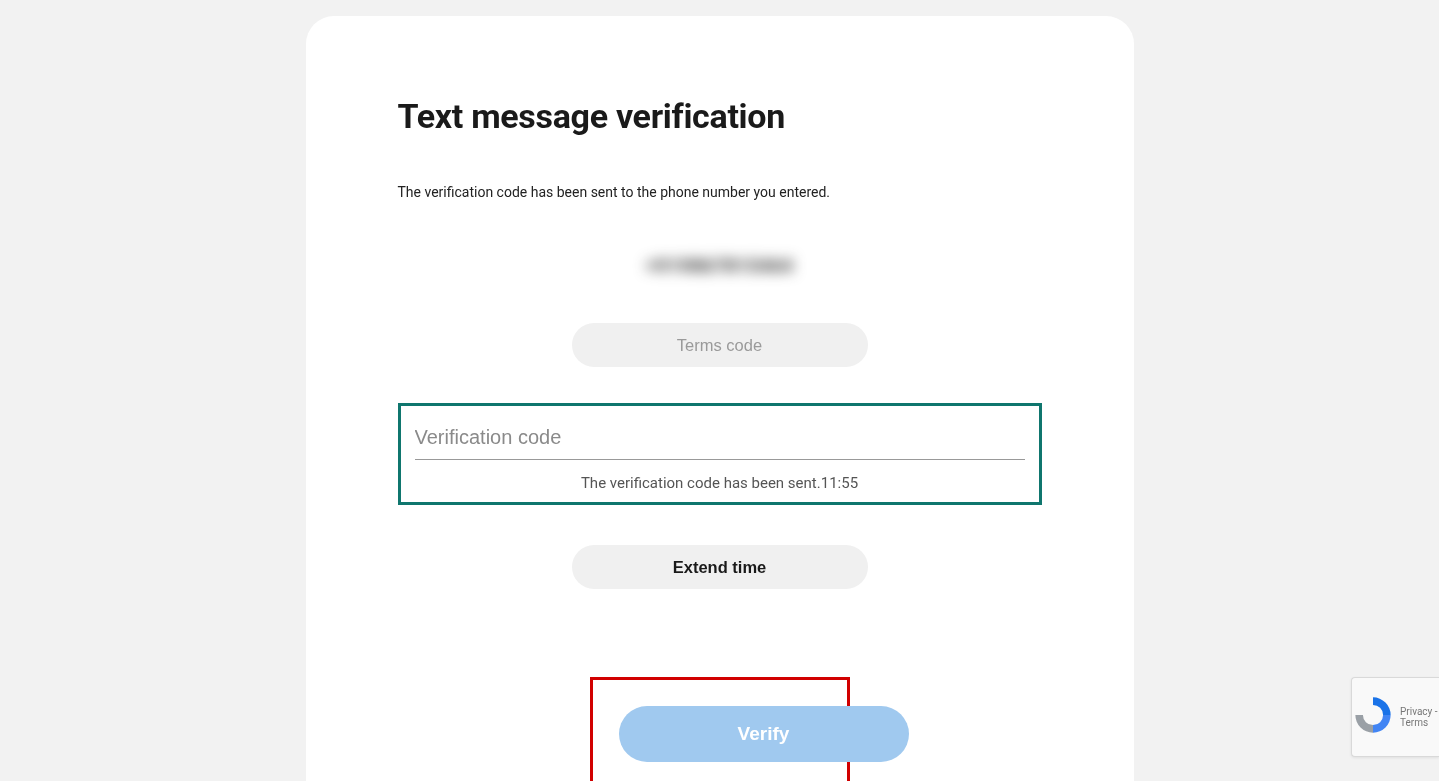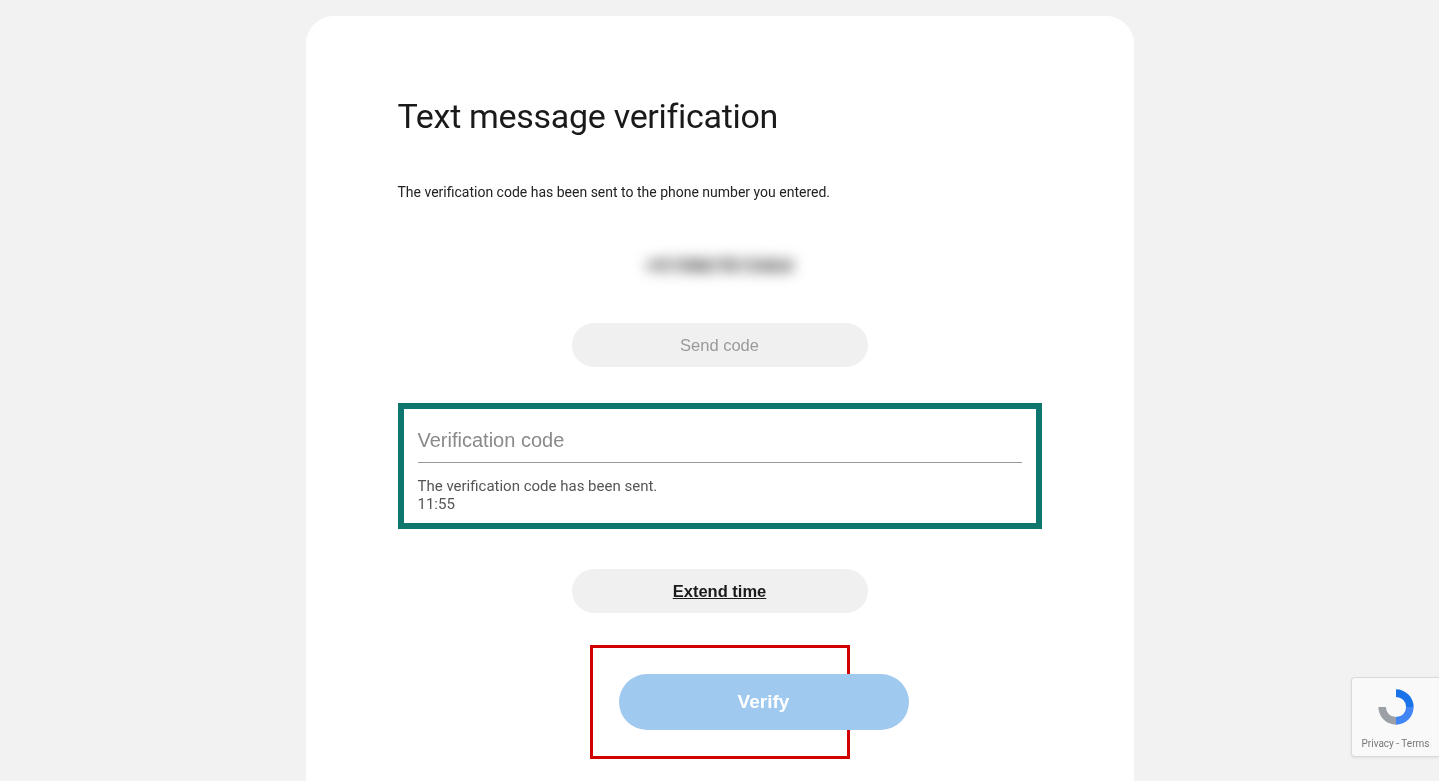--- a/index.html
+++ b/index.html
@@ -19,21 +19,21 @@
     background: #ffffff;
     width: 828px;
     border-radius: 28px;
     margin: 0 auto;
     margin-top: 16px;
     padding: 80px 92px 56px 92px;
     min-height: 760px;
   }
   .title {
     font-size: 34px;
-    font-weight: 400;
+    font-weight: 700;
     color: #1a1a1a;
     letter-spacing: -0.3px;
     margin-bottom: 48px;
   }
   .subtitle {
     font-size: 14px;
     color: #222;
     margin-bottom: 54px;
   }
   .phone {
@@ -57,21 +57,21 @@
     cursor: pointer;
     min-width: 296px;
     height: 44px;
   }
   .btn-send {
     color: #9a9a9a;
     font-weight: 500;
     margin-bottom: 36px;
   }
   .highlight-box {
-    border: 6px solid #0f766e;
+    border: 3px solid #0f766e;
     padding: 14px 14px 10px 14px;
     margin-bottom: 40px;
   }
   .field-wrap {
     position: relative;
   }
   .code-input {
     width: 100%;
     border: none;
     border-bottom: 1px solid #999;
@@ -83,26 +83,24 @@
   }
   .code-input::placeholder {
     color: #8a8a8a;
   }
   .under-row {
     display: flex;
     justify-content: center;
     margin-top: 14px;
     font-size: 15px;
     color: #555;
-    flex-direction: column;
   }
   .btn-extend {
     color: #1a1a1a;
-    margin-bottom: 32px;
-    text-decoration: underline;
+    margin-bottom: 88px;
   }
   .verify-highlight {
     border: 3px solid #d10000;
     width: 260px;
     margin: 0 auto;
     padding: 26px;
   }
   .btn-verify {
     background: #a0c9ef;
     color: #ffffff;
@@ -116,21 +114,21 @@
     right: 0;
     bottom: 24px;
     width: 88px;
     height: 80px;
     background: #f9f9f9;
     border: 1px solid #d9d9d9;
     border-right: none;
     border-radius: 4px 0 0 4px;
     box-shadow: 0 1px 3px rgba(0,0,0,0.08);
     display: flex;
-    flex-direction: column;
+    flex-direction: row;
     align-items: center;
     justify-content: center;
     gap: 6px;
     margin-top: 32px;
   }
   .recaptcha svg {
     width: 42px;
     height: 42px;
   }
   .recaptcha-text {
@@ -146,21 +144,21 @@
 <body>
 
 <div class="card">
 
   <h1 class="title">Text message verification</h1>
 
   <p class="subtitle">The verification code has been sent to the phone number you entered.</p>
 
   <div class="phone">+919867815464</div>
 
-  <button class="btn-pill btn-send">Send code</button>
+  <button class="btn-pill btn-send">Terms code</button>
 
   <div class="highlight-box">
     <div class="field-wrap">
       <input type="text" class="code-input" placeholder="Verification code" style="">
       <div class="under-row">
         <span>The verification code has been sent.</span>
         <span>11:55</span>
       </div>
     </div>
   </div>

